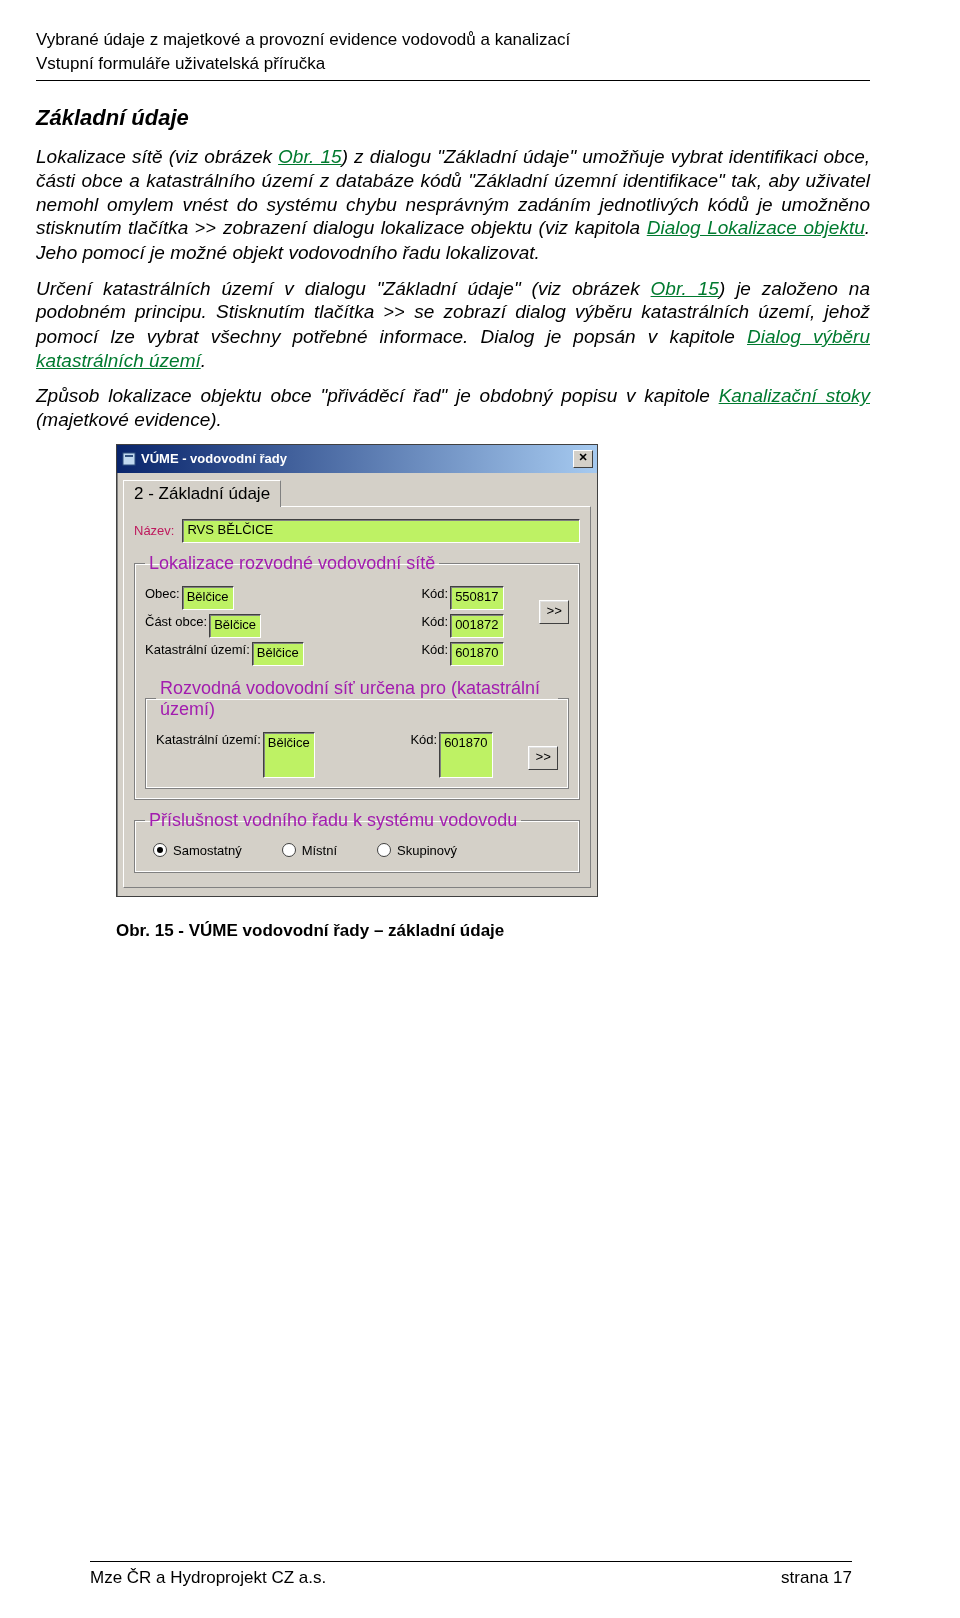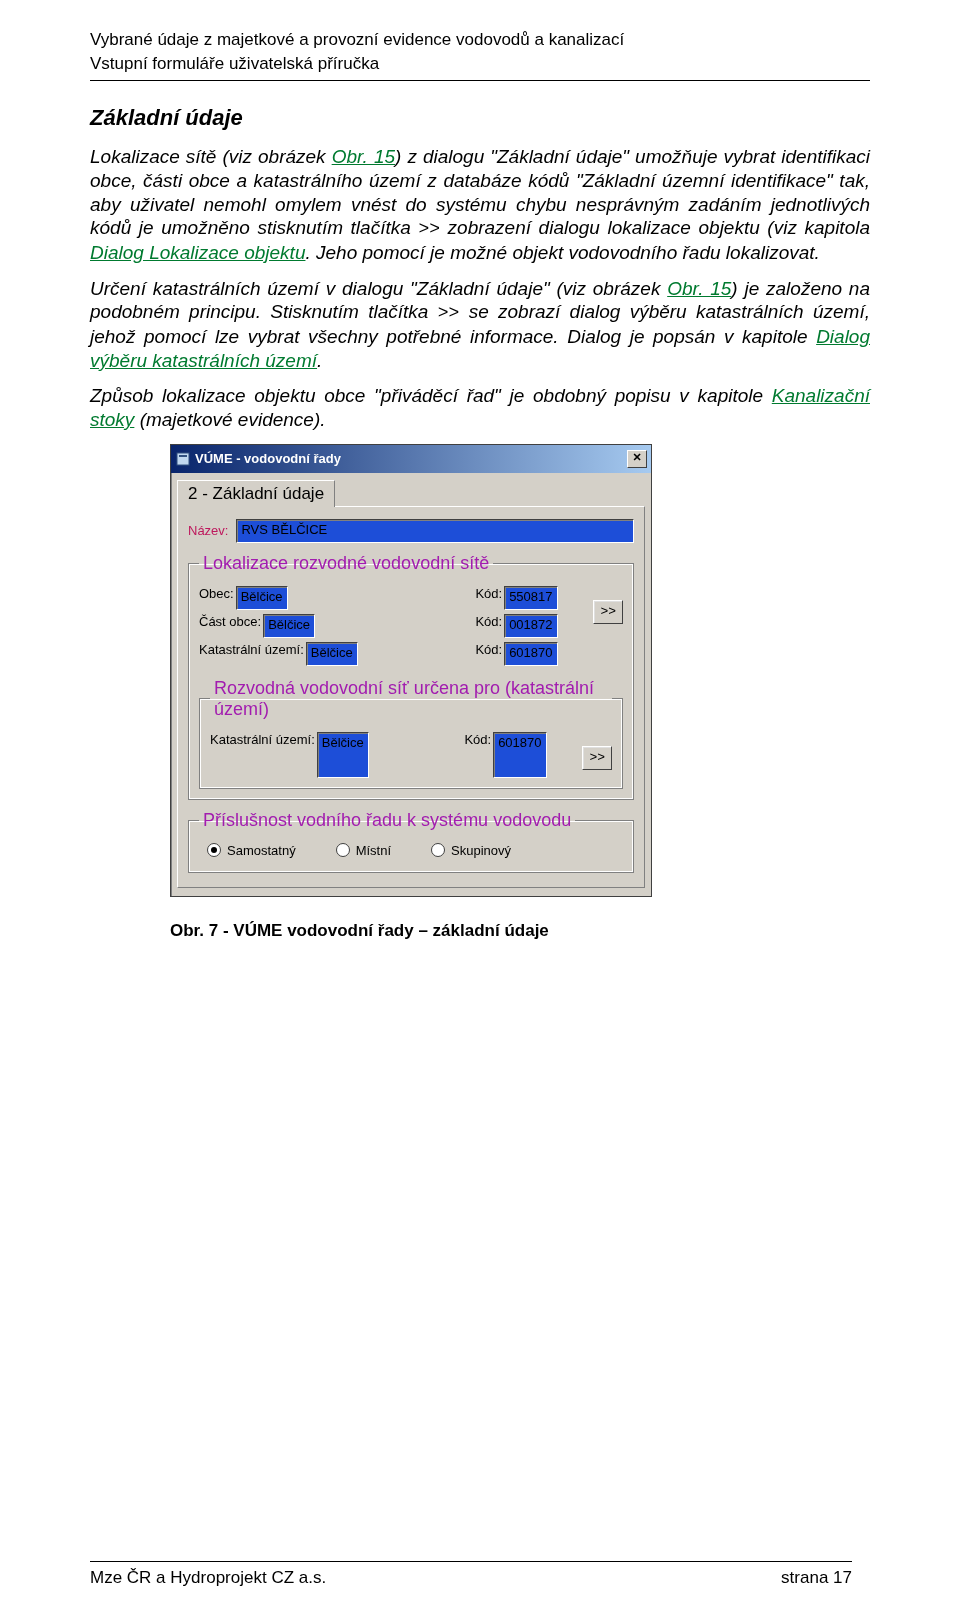--- a/index.html
+++ b/index.html
@@ -6,21 +6,21 @@
     margin: 0;
     padding: 0;
     font-family: Arial, Helvetica, sans-serif;
     background: #fff;
     width: 960px;
   }
   .page {
     width: 960px;
     min-height: 1618px;
     box-sizing: border-box;
-    padding: 30px 90px 40px 90px;
+    padding: 30px 90px 40px 36px;
     position: relative;
   }
   .header-title {
     font-size: 17px;
     margin: 0 0 4px 0;
   }
   .header-sub {
     font-size: 17px;
     margin: 0 0 6px 0;
   }
@@ -125,21 +125,21 @@
     display: flex;
     align-items: center;
     margin-bottom: 6px;
     gap: 8px;
   }
   .row label.lbl {
     font-size: 13px;
     color: #be185d;
   }
   .input {
-    background: #1d4ed8;
+    background: #bef264;
     border: 1px solid #808080;
     border-top-color: #404040;
     border-left-color: #404040;
     border-right-color: #fff;
     border-bottom-color: #fff;
     box-shadow: inset 1px 1px 0 #808080;
     padding: 2px 4px;
     font-size: 13px;
     height: 18px;
     box-sizing: content-box;
@@ -359,21 +359,21 @@
               <span class="radio"></span>
               <span>Skupinový</span>
             </div>
           </div>
         </fieldset>
 
       </div>
     </div>
   </div>
 
-  <div class="caption">Obr. 7 - VÚME vodovodní řady – základní údaje</div>
+  <div class="caption">Obr. 15 - VÚME vodovodní řady – základní údaje</div>
 
   <div class="footer">
     <hr class="hr2">
     <div class="row2">
       <span>Mze ČR a Hydroprojekt CZ a.s.</span>
       <span>strana 17</span>
     </div>
   </div>
 
 </div>

